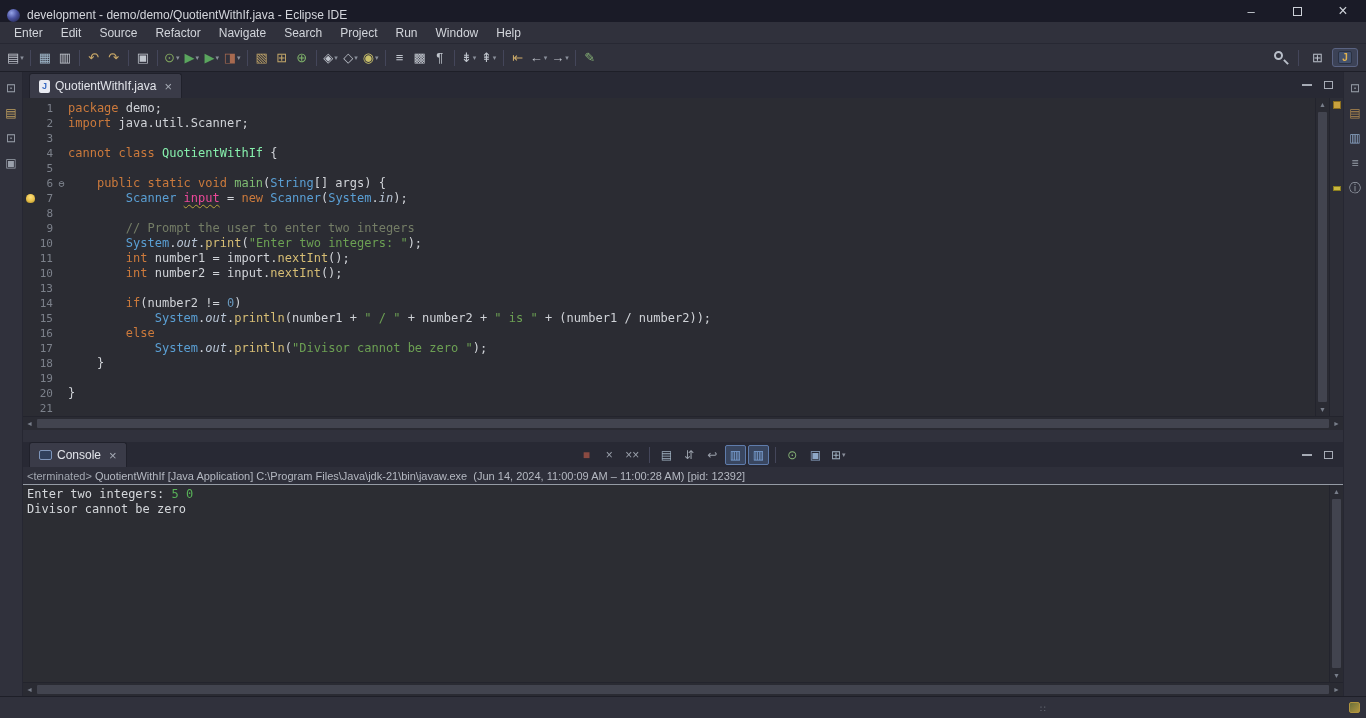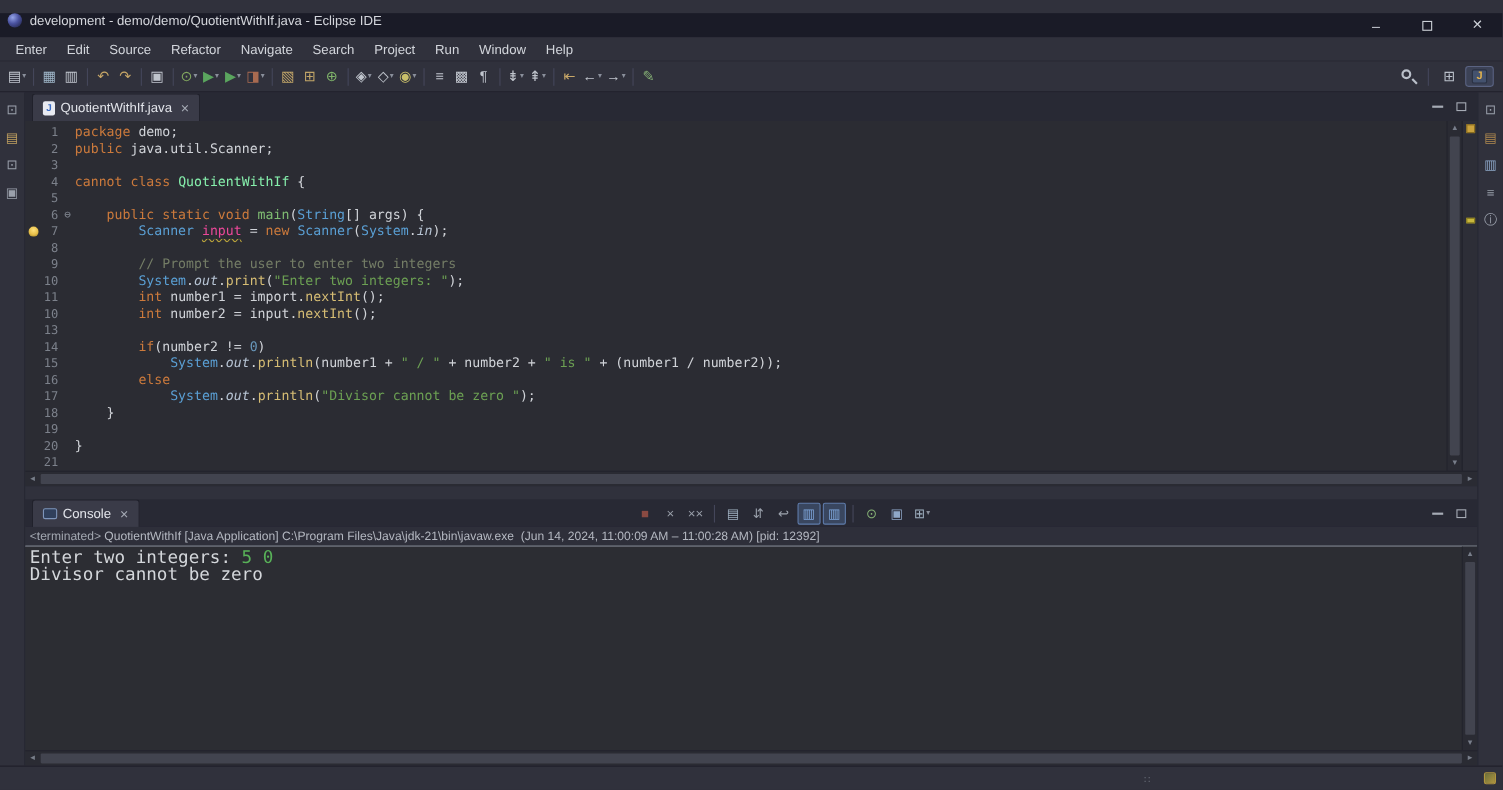--- a/index.html
+++ b/index.html
@@ -2,21 +2,21 @@
 <html><head>
 <meta charset="utf-8">
 <style>
   *{box-sizing:border-box;}
   html,body{margin:0;padding:0;}
   body{width:1366px;height:718px;overflow:hidden;background:#30313c;
        font-family:"Liberation Sans",sans-serif;font-size:12px;color:#c9cdd5;}
   .window{width:100%;height:100%;display:flex;flex-direction:column;}
 
   
-  .titlebar{height:22px;background:#1a1b27;display:flex;align-items:flex-start;padding-left:7px;flex:0 0 auto;margin-top:12px;}
+  .titlebar{height:22px;background:#1a1b27;display:flex;align-items:flex-end;padding-left:7px;flex:0 0 auto;}
   .app-icon{width:13px;height:13px;border-radius:50%;flex:0 0 auto;
     background:radial-gradient(circle at 35% 30%,#95a4e8 0%,#4a52a0 45%,#23264a 90%);margin-right:7px;}
   .title-text{color:#d4d6dc;font-size:12px;white-space:nowrap;}
   .win-controls{margin-left:auto;display:flex;height:100%;}
   .winbtn{width:46px;height:100%;display:flex;align-items:center;justify-content:center;color:#cdd1d8;font-size:13px;}
   .winbtn.close{font-size:16px;}
   .max-box{width:9px;height:9px;border:1px solid #cdd1d8;display:inline-block;}
 
   
   .menubar{height:22px;background:#30313c;display:flex;align-items:center;padding-left:5px;flex:0 0 auto;border-bottom:1px solid #272833;}
@@ -102,21 +102,21 @@
   .console-stack{flex:1;display:flex;flex-direction:column;min-height:0;}
   .console-toolbar{margin-left:auto;display:flex;align-items:center;gap:2px;padding-right:4px;height:100%;}
   .ct-btn{min-width:21px;height:20px;padding:0 2px;display:flex;align-items:center;justify-content:center;border-radius:2px;font-size:12px;line-height:1;}
   .ct-btn.active{background:#39465f;border:1px solid #5f7cab;}
   .ct-dd{font-size:7px;color:#8a8f9b;margin-left:1px;}
   .console-status{height:17px;background:#2e2f3a;display:flex;align-items:center;padding-left:4px;
     font-size:11px;color:#b4b8c1;white-space:pre;flex:0 0 auto;}
   .status-prefix{color:#a2a7b0;}
   .console-view{flex:1;display:flex;flex-direction:column;min-height:0;border-top:1px solid #959ba5;}
   .console-body{flex:1;display:flex;background:#2c2d33;min-height:0;}
-  .console-text{flex:1;padding:2px 0 0 4px;font-family:"DejaVu Sans Mono",monospace;font-size:16px;line-height:15px;white-space:pre;}
+  .console-text{flex:1;padding:2px 0 0 4px;font-family:"DejaVu Sans Mono",monospace;font-size:12px;line-height:15px;white-space:pre;}
   .c-out{color:#d4d7db;}
   .c-in{color:#58b158;}
 
   
   .statusbar{height:22px;background:#30313c;border-top:1px solid #1e1f28;flex:0 0 auto;position:relative;}
   .trim-handle{position:absolute;left:1040px;top:7px;color:#686d78;font-size:9px;letter-spacing:1px;}
   .tray-icon{position:absolute;right:6px;top:5px;width:11px;height:11px;border:1px solid #b1953f;
     background:linear-gradient(135deg,#6a6f3a,#b1953f);border-radius:2px;}
 </style>
 </head>
@@ -297,21 +297,21 @@
             <div class="cl">
               <span class="cl-marker"></span>
               <span class="cl-num">1</span>
               <span class="cl-fold"></span>
               <span class="cl-code"><span class="tk-kw">package</span><span class="tk-pl"> demo;</span></span>
             </div>
             <div class="cl">
               <span class="cl-marker"></span>
               <span class="cl-num">2</span>
               <span class="cl-fold"></span>
-              <span class="cl-code"><span class="tk-kw">public</span><span class="tk-pl"> java.util.Scanner;</span></span>
+              <span class="cl-code"><span class="tk-kw">import</span><span class="tk-pl"> java.util.Scanner;</span></span>
             </div>
             <div class="cl">
               <span class="cl-marker"></span>
               <span class="cl-num">3</span>
               <span class="cl-fold"></span>
               <span class="cl-code"></span>
             </div>
             <div class="cl">
               <span class="cl-marker"></span>
               <span class="cl-num">4</span>

